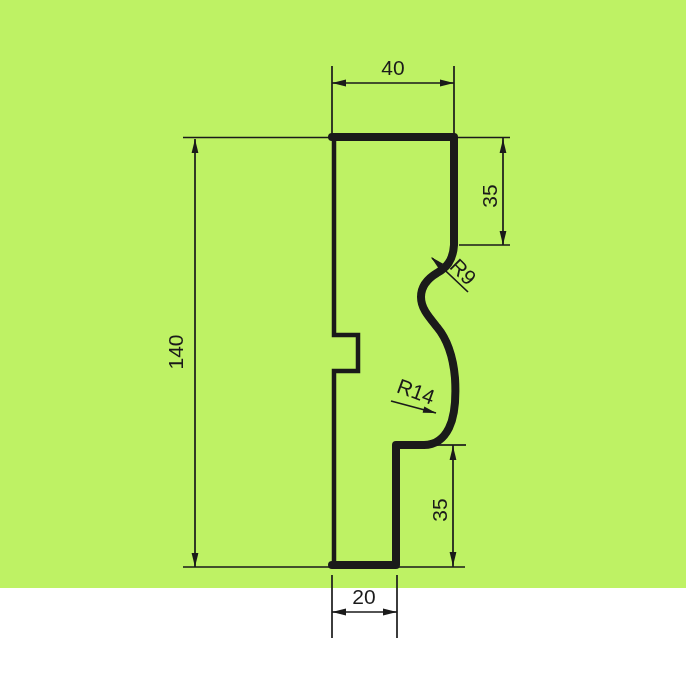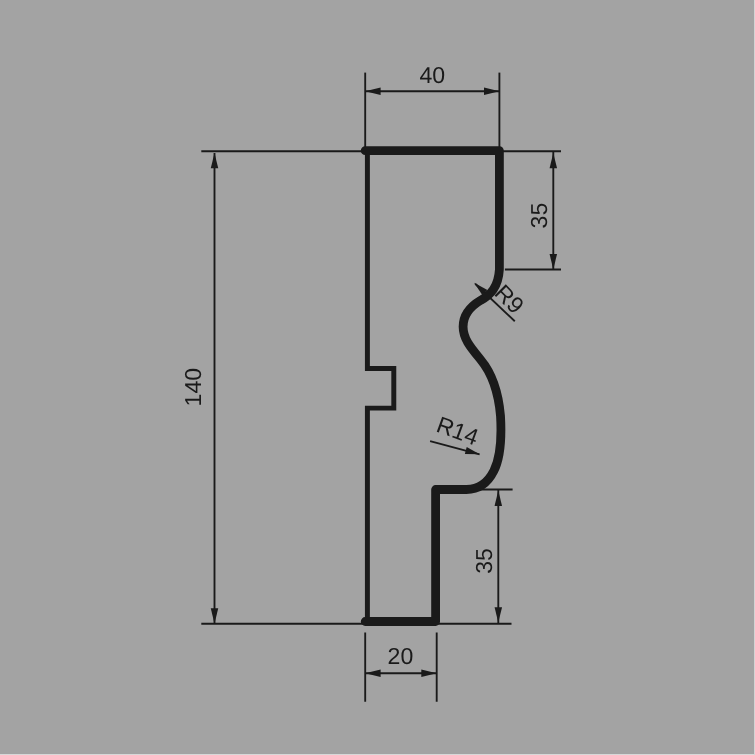--- a/index.html
+++ b/index.html
@@ -5,22 +5,22 @@
   html, body {
     margin: 0;
     padding: 0;
     background: #ffffff;
     width: 686px;
     height: 686px;
     overflow: hidden;
   }
   .drawing-stage {
     width: 686px;
-    height: 686px;
-    background: #a3a3a3;
+    height: 588px;
+    background: #bef264;
     position: relative;
   }
   svg { display: block; }
   .dim-text {
     font-family: "Liberation Sans", sans-serif;
     font-size: 21px;
     fill: #1a1a1a;
   }
   .thin-line {
     stroke: #1a1a1a;

